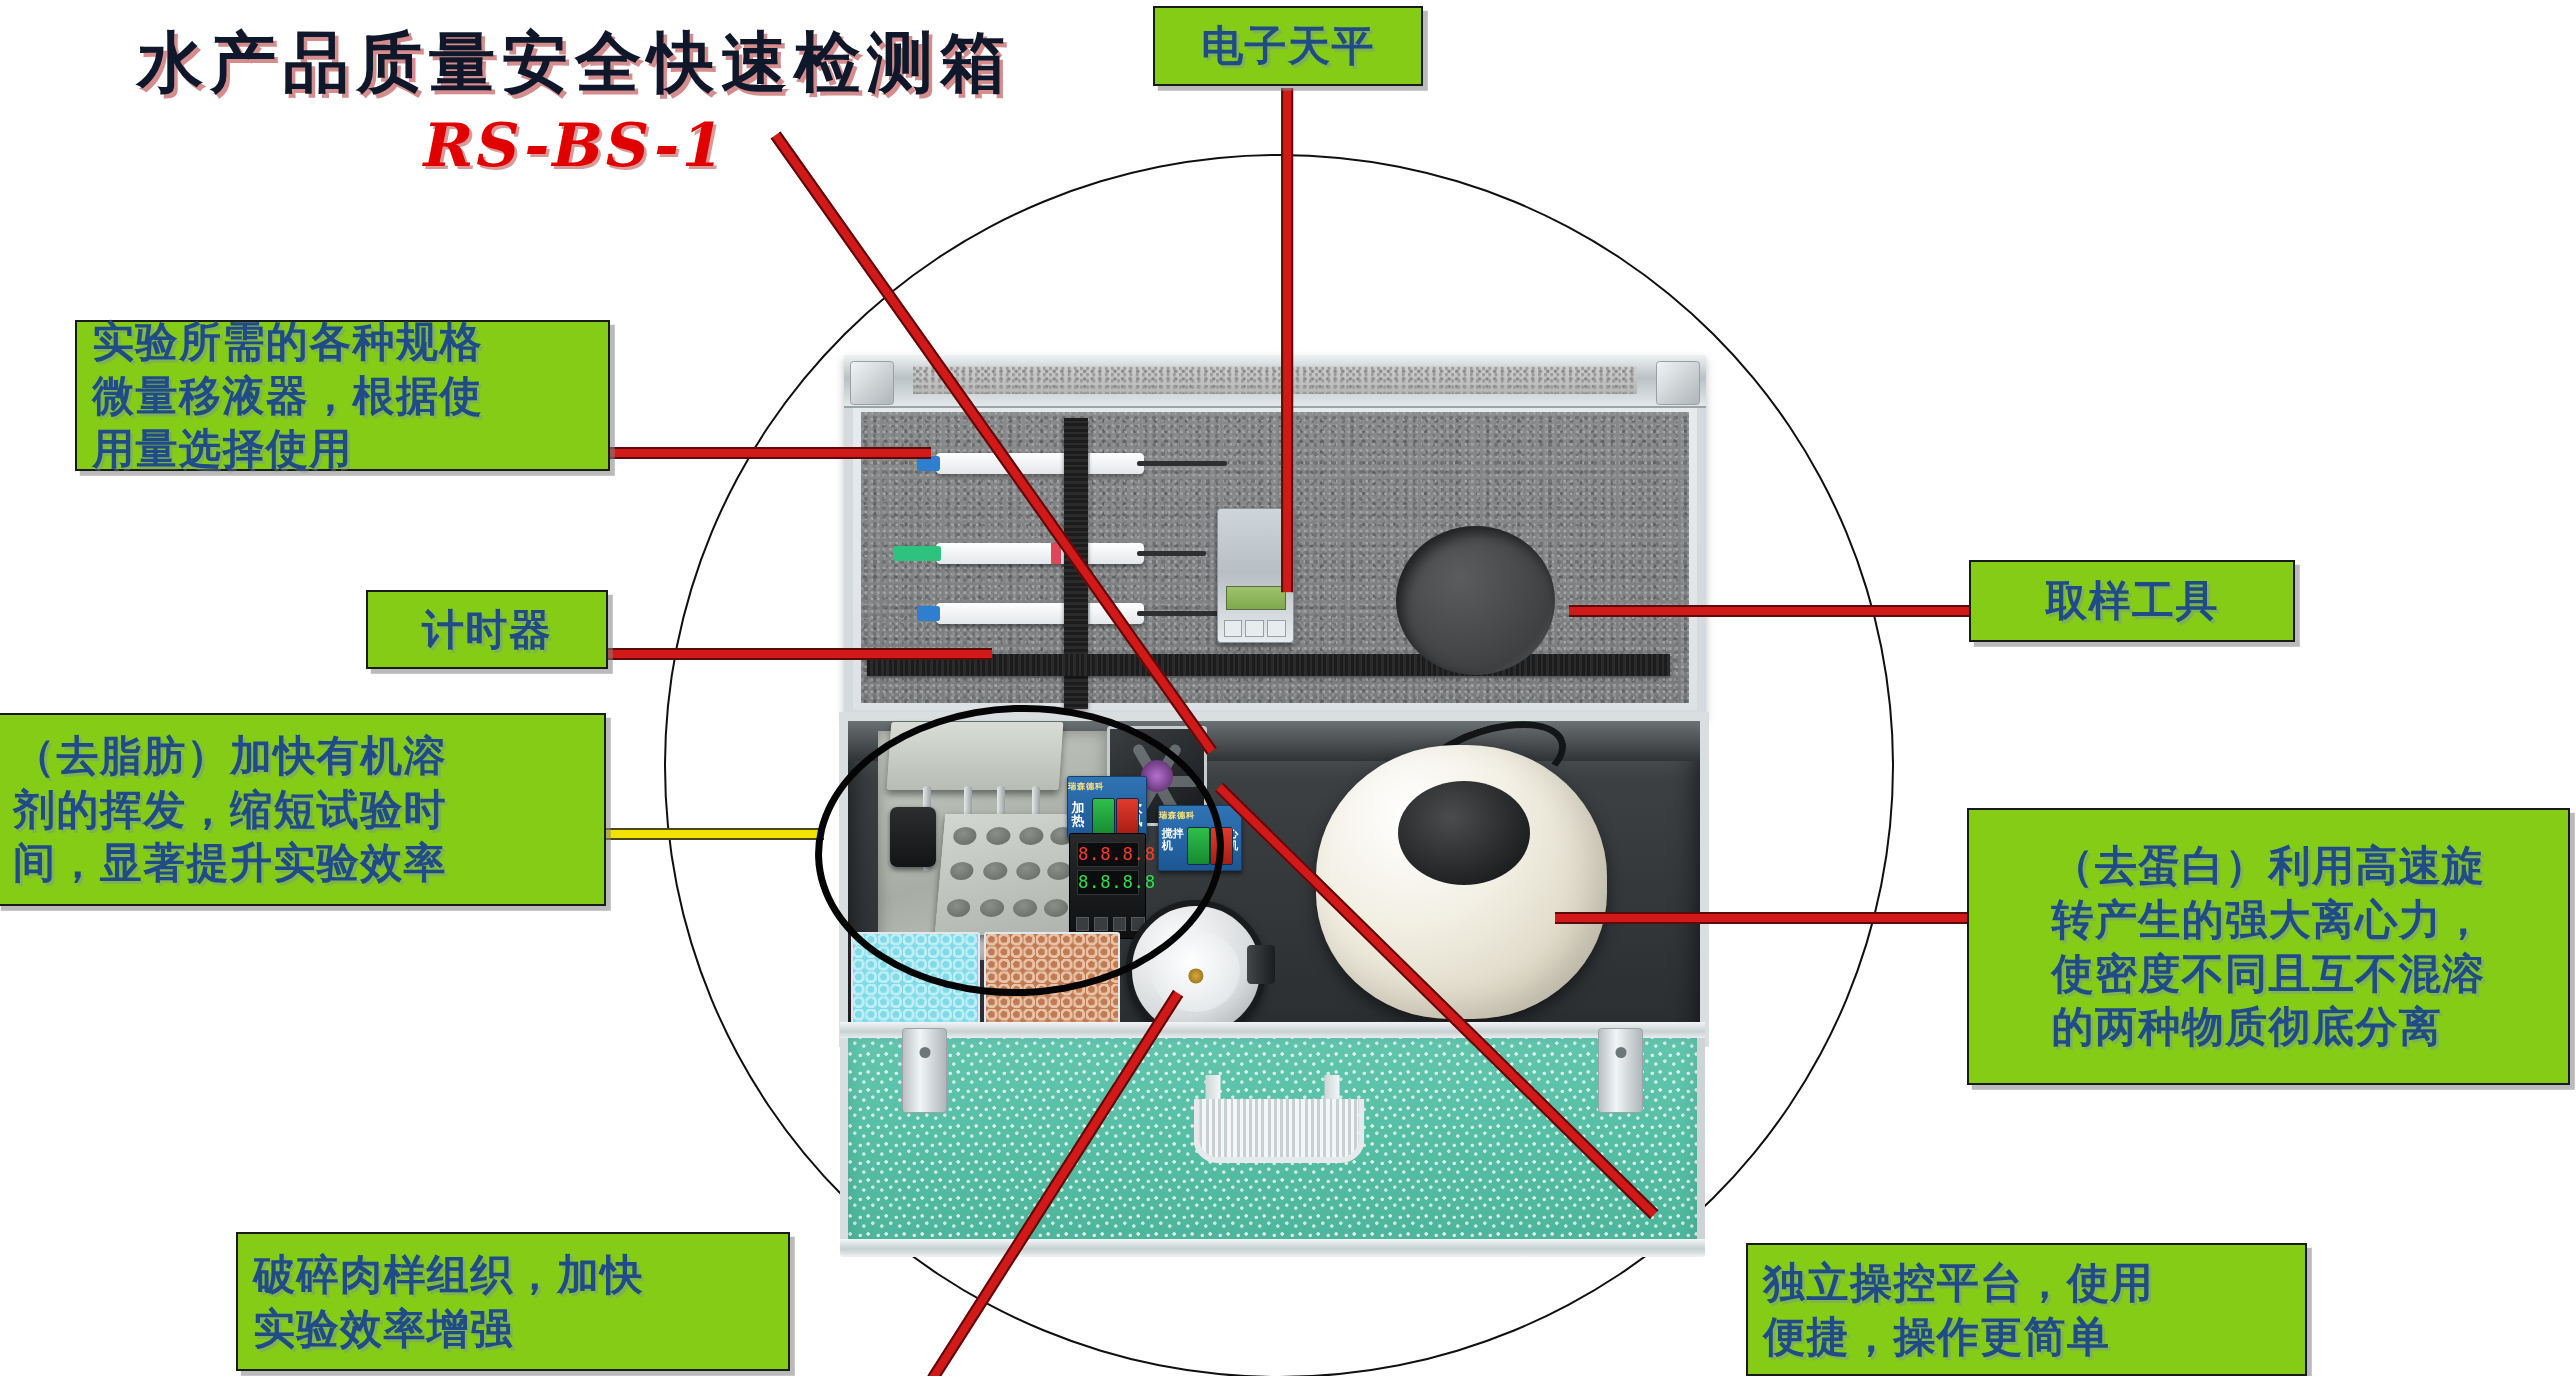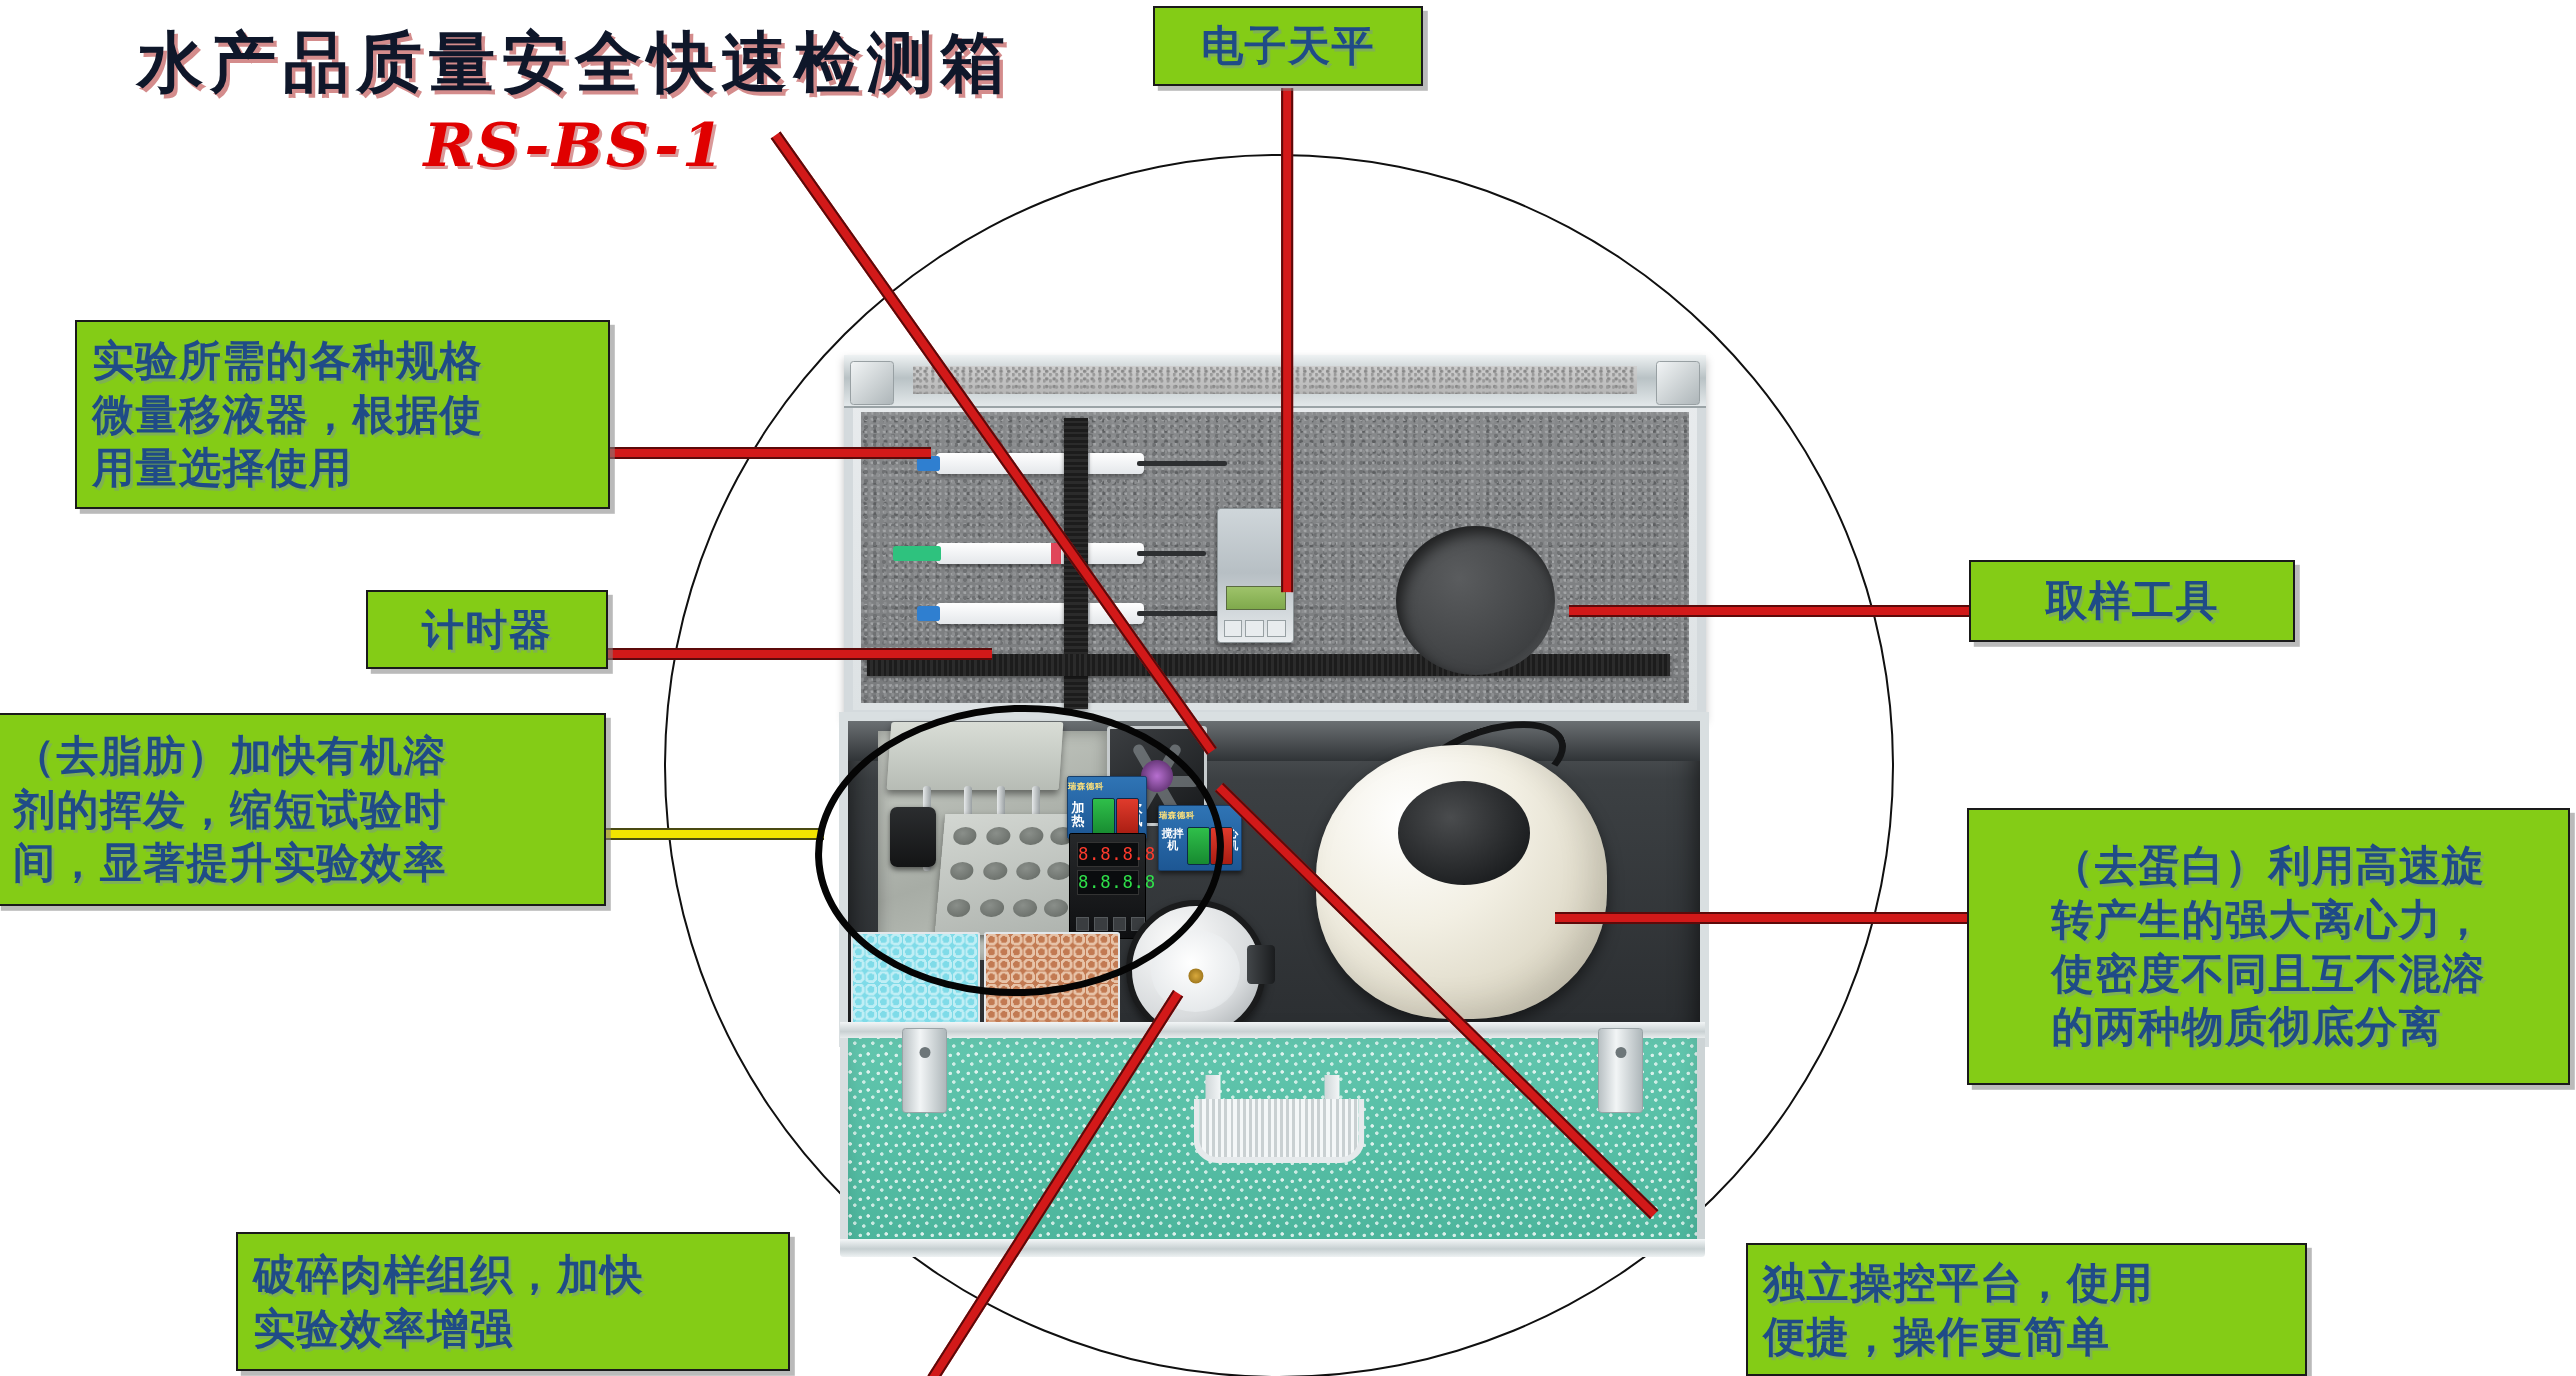--- a/index.html
+++ b/index.html
@@ -320,21 +320,21 @@
       <div class="lbl" style="left:3.5px;top:23.6px;white-space:pre;">加
 热</div>
       <div class="lbl" style="right:3.5px;top:23.6px;white-space:pre;text-align:right;">吹
 风</div>
       <div class="rock g" style="left:23.6px;top:21px;"></div>
       <div class="rock r" style="left:48px;top:21px;"></div>
     </div>
 
     <div class="panel" style="left:1158px;top:805px;width:82px;height:64px;">
       <div class="brand">瑞森德科</div>
-      <div class="lbl" style="left:2.8px;top:22px;font-size:11px;white-space:pre;text-align:center;">搅拌
+      <div class="lbl" style="left:2.8px;top:22px;font-size:11px;white-space:pre;">搅拌
 机</div>
       <div class="lbl" style="right:2.8px;top:22px;font-size:11px;white-space:pre;text-align:right;">离心
 机</div>
       <div class="rock g" style="left:28px;top:21px;"></div>
       <div class="rock r" style="left:51px;top:21px;"></div>
     </div>
 
     <div class="ctrl">
       <div class="seg a">8.8.8.8</div>
       <div class="seg b">8.8.8.8</div>
@@ -388,21 +388,21 @@
 
   <div class="lead" style="left:1178px;top:987px;width:457px;transform:rotate(122.5deg);transform-origin:0 50%;"></div>
 
   <div class="lead" style="left:1219px;top:781px;width:610px;transform:rotate(44.5deg);transform-origin:0 50%;"></div>
 
   <div class="callout center" style="left:1153px;top:5.5px;width:270px;height:80px;">
     <div class="txt">电子天平</div>
   </div>
 
 
-  <div class="callout" style="left:75px;top:320px;width:535px;height:189px;">
+  <div class="callout" style="left:75px;top:320px;width:535px;height:151px;">
     <div class="txt">实验所需的各种规格
 微量移液器，根据使
 用量选择使用</div>
   </div>
 
   <div class="callout center" style="left:366px;top:590px;width:242px;height:79px;">
     <div class="txt">计时器</div>
   </div>
 
   <div class="callout" style="left:-4.2px;top:713px;width:610px;height:193px;">

